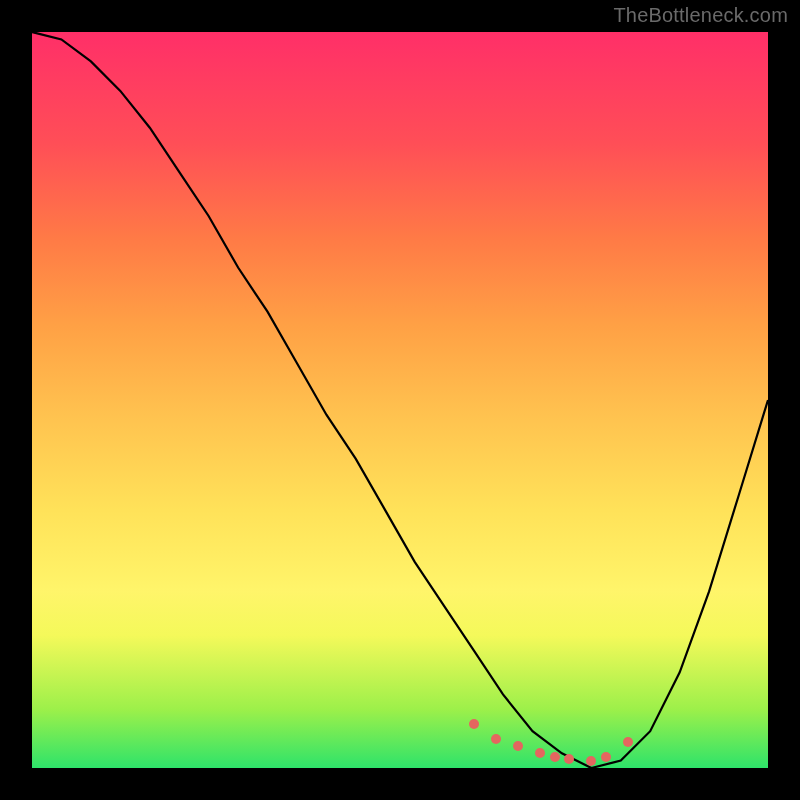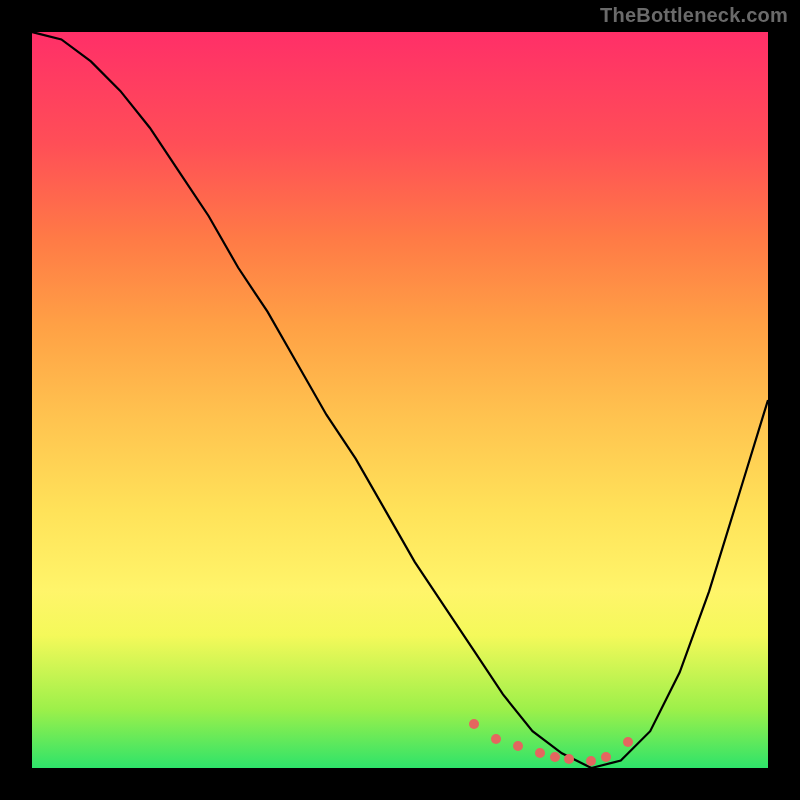--- a/index.html
+++ b/index.html
@@ -10,21 +10,21 @@
     position: relative;
     font-family: Arial, Helvetica, sans-serif;
     overflow: hidden;
   }
   .watermark {
     position: absolute;
     top: 4px;
     right: 12px;
     color: #6a6a6a;
     font-size: 20px;
-    font-weight: 700;
+    font-weight: 400;
     z-index: 10;
     letter-spacing: 0.2px;
   }
   .plot-area {
     position: absolute;
     left: 32px;
     top: 32px;
     width: 736px;
     height: 736px;
     background: linear-gradient(to top,

